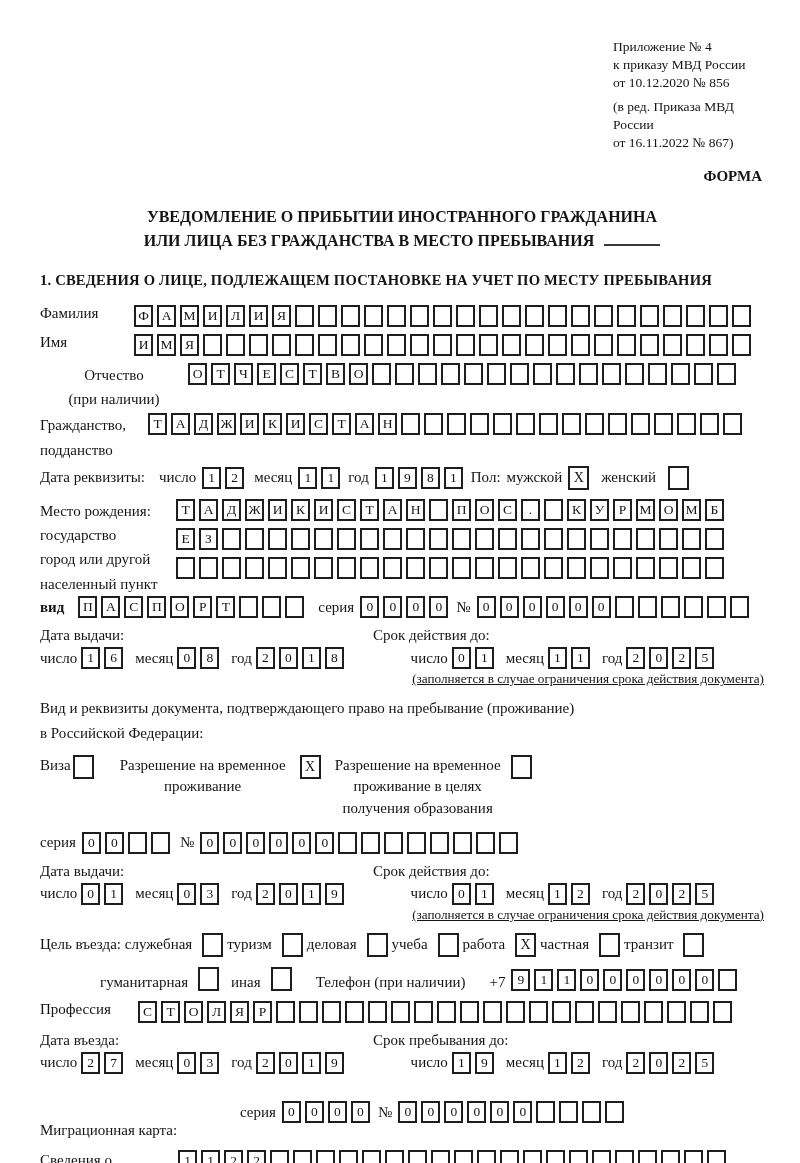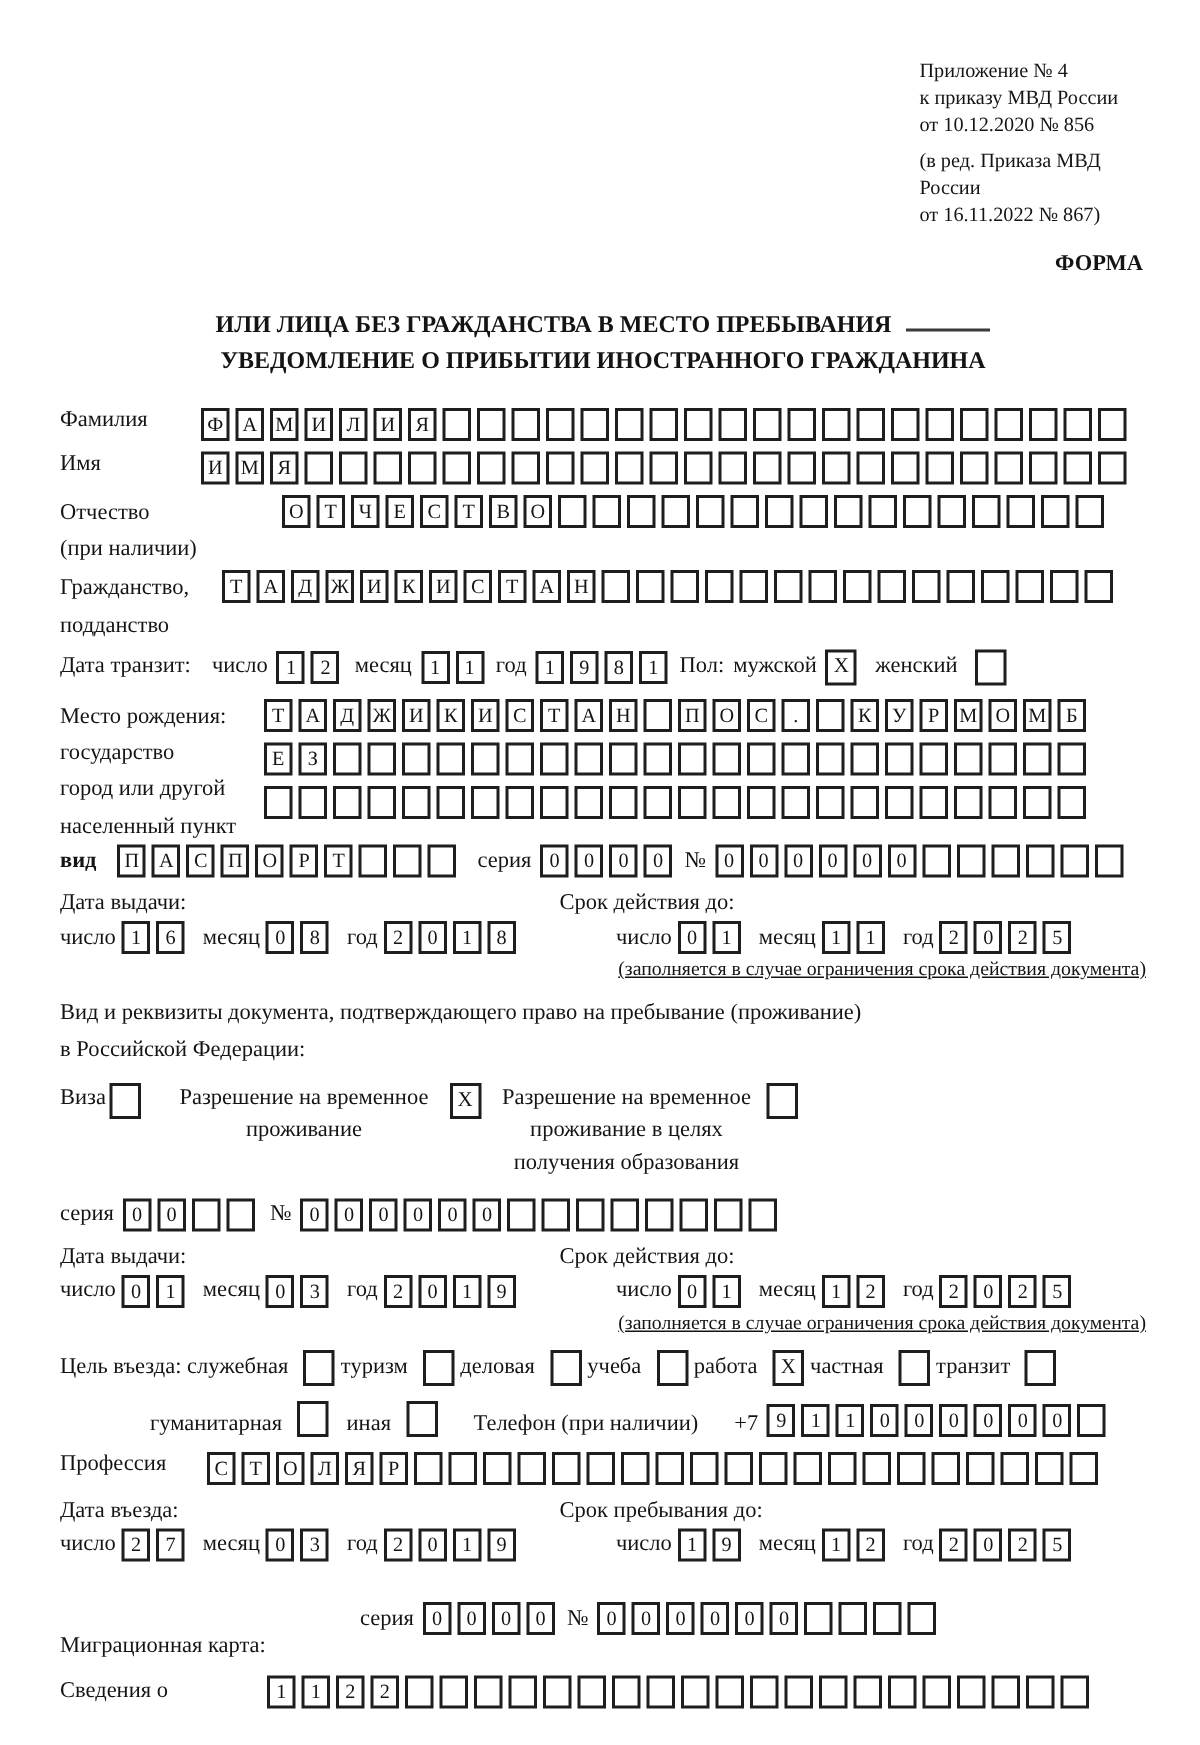--- a/index.html
+++ b/index.html
@@ -60,24 +60,25 @@
     <div>Приложение № 4</div>
     <div>к приказу МВД России</div>
     <div>от 10.12.2020 № 856</div>
     <div class="gap"></div>
     <div>(в ред. Приказа МВД России</div>
     <div>от 16.11.2022 № 867)</div>
   </div>
   <div class="forma">ФОРМА</div>
 
   <div class="title">
+    <div>УВЕДОМЛЕНИЕ О ПРИБЫТИИ ИНОСТРАННОГО ГРАЖДАНИНА</div>
     <div><span>ИЛИ ЛИЦА БЕЗ ГРАЖДАНСТВА В МЕСТО ПРЕБЫВАНИЯ</span><span class="title-underline"></span></div>
-    <div>УВЕДОМЛЕНИЕ О ПРИБЫТИИ ИНОСТРАННОГО ГРАЖДАНИНА</div>
-  </div>
-
+  </div>
+
+  <div class="section-heading">1. СВЕДЕНИЯ О ЛИЦЕ, ПОДЛЕЖАЩЕМ ПОСТАНОВКЕ НА УЧЕТ ПО МЕСТУ ПРЕБЫВАНИЯ</div>
 
   <div class="row">
     <span class="lbl w-surname">Фамилия</span>
     <span class="cells">
         <span class="cell">Ф</span>
         <span class="cell">А</span>
         <span class="cell">М</span>
         <span class="cell">И</span>
         <span class="cell">Л</span>
         <span class="cell">И</span>
@@ -131,21 +132,21 @@
         <span class="cell"></span>
         <span class="cell"></span>
         <span class="cell"></span>
         <span class="cell"></span>
         <span class="cell"></span>
         <span class="cell"></span>
         <span class="cell"></span>
       </span>
   </div>
 
-  <div class="row" style="margin-bottom:2px;">
+  <div class="row" style="margin-bottom:2px;text-align:center;">
     <span class="label-col w-patronymic">
       <div>Отчество</div>
       <div>(при наличии)</div>
     </span>
     <span class="cells">
         <span class="cell">О</span>
         <span class="cell">Т</span>
         <span class="cell">Ч</span>
         <span class="cell">Е</span>
         <span class="cell">С</span>
@@ -200,21 +201,21 @@
         <span class="cell"></span>
         <span class="cell"></span>
         <span class="cell"></span>
         <span class="cell"></span>
         <span class="cell"></span>
         <span class="cell"></span>
       </span>
   </div>
 
   <div class="row" style="align-items:center;margin-bottom:9px;">
-    <span class="lbl">Дата транзит:</span>
+    <span class="lbl">Дата реквизиты:</span>
     <span class="lbl" style="margin-left:8px;">число</span>
     <span class="cells">
         <span class="cell">1</span>
         <span class="cell">2</span>
       </span>
     <span class="lbl" style="margin-left:6px;">месяц</span>
     <span class="cells">
         <span class="cell">1</span>
         <span class="cell">1</span>
       </span>

